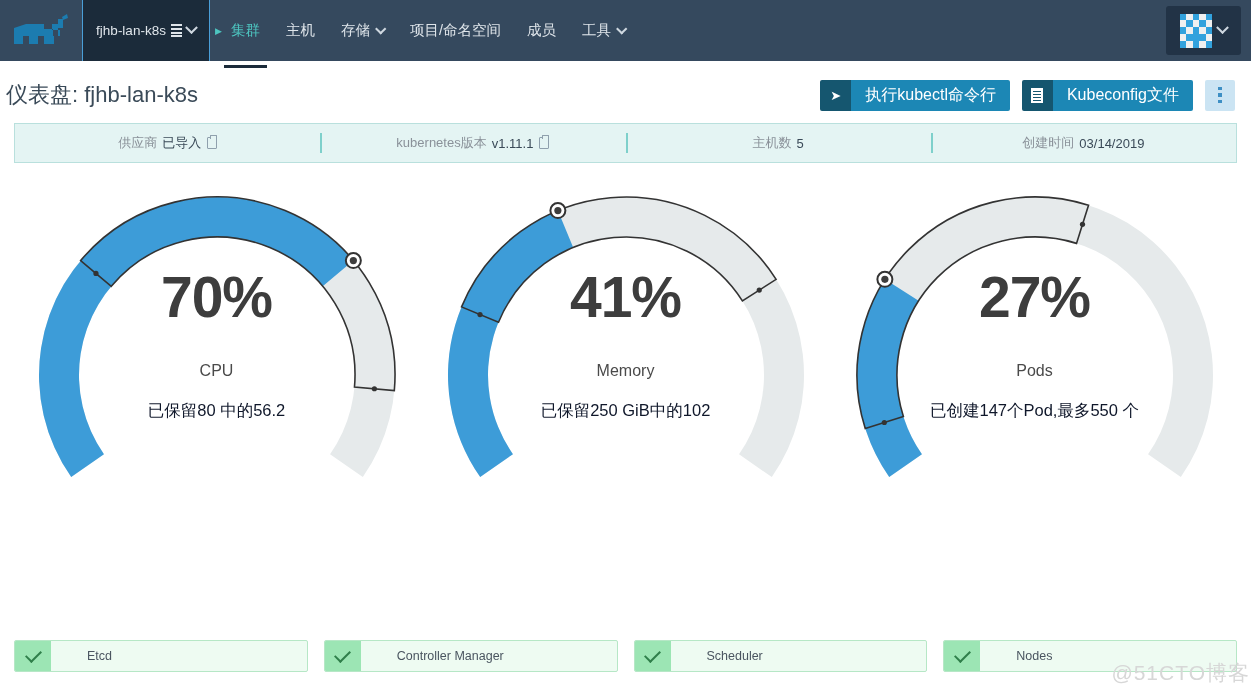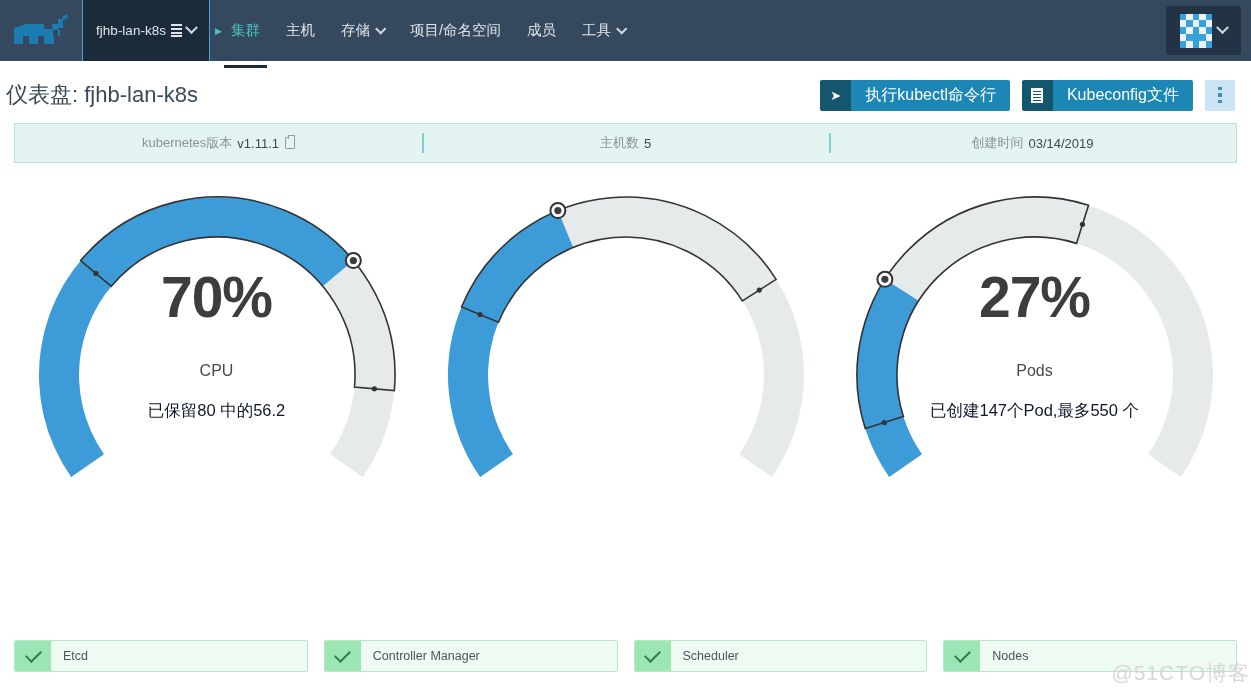--- a/index.html
+++ b/index.html
@@ -329,20 +329,21 @@
     border-bottom: 2.8px solid #2f7f4a;
     transform: rotate(-45deg);
     margin-top: -3px;
   }
   .status-label {
     display: flex;
     align-items: center;
     padding-left: 12px;
     font-size: 12.5px;
     color: #4a5560;
+    margin-left: 24px;
   }
 
   .watermark {
     position: absolute;
     right: 1px;
     bottom: 2px;
     font-size: 21px;
     color: #d7d7d7;
     letter-spacing: 1px;
     pointer-events: none;
@@ -453,20 +454,25 @@
       </div>
       <div class="btn-kebab">
           <i></i>
           <i></i>
           <i></i>
         </div>
     </div>
   </div>
 
   <div class="info-bar">
+    <div class="info-cell">
+      <span class="info-key">供应商</span>
+      <span class="info-val">已导入</span>
+      <span class="copy-icon"></span>
+    </div>
     <div class="info-cell">
       <span class="info-key">kubernetes版本</span>
       <span class="info-val">v1.11.1</span>
       <span class="copy-icon"></span>
     </div>
     <div class="info-cell">
       <span class="info-key">主机数</span>
       <span class="info-val">5</span>
     </div>
     <div class="info-cell">
@@ -497,20 +503,25 @@
     <div class="gauge">
       <svg id="svg-g1" width="378" height="330" viewBox="0 0 378 330">
           <path d="M 43.1909361165595 287.09660567048627 A 178 178 0 1 1 334.80906388344056 287.0966056704862 L 302.04298211188086 264.15354821644434 A 138 138 0 1 0 75.95701788811917 264.1535482164444 Z" fill="#e6eaeb"></path>
           <path d="M 43.1909361165595 287.09660567048627 A 178 178 0 0 1 120.88234903901407 20.54944321299095 L 136.18968633361766 57.50462451344241 A 138 138 0 0 0 75.95701788811917 264.1535482164444 Z" fill="#3d9cd8"></path>
           <path d="M 24.549443212990923 116.88234903901412 A 178 178 0 0 1 339.12367735469365 89.36066971426528 L 305.3880195221782 110.85265404813826 A 138 138 0 0 0 61.504624513442394 132.1896863336177 Z" fill="none" stroke="#333333" stroke-width="1.6"></path>
           <circle cx="43.02703386321667" cy="124.5360176863159" r="2.6" fill="#333333"></circle>
           <circle cx="322.2558484384359" cy="100.10666188120177" r="2.6" fill="#333333"></circle>
           <circle cx="120.88234903901407" cy="20.54944321299095" r="7.5" fill="#ffffff" stroke="#333333" stroke-width="2"></circle>
           <circle cx="120.88234903901407" cy="20.54944321299095" r="3.6" fill="#3d3d3d"></circle>
         </svg>
+      <div class="gauge-text">
+        <div class="gauge-pct">41%</div>
+        <div class="gauge-name">Memory</div>
+        <div class="gauge-sub">已保留250 GiB中的102</div>
+      </div>
     </div>
 
     <div class="gauge">
       <svg id="svg-g2" width="378" height="330" viewBox="0 0 378 330">
           <path d="M 43.1909361165595 287.09660567048627 A 178 178 0 1 1 334.80906388344056 287.0966056704862 L 302.04298211188086 264.15354821644434 A 138 138 0 1 0 75.95701788811917 264.1535482164444 Z" fill="#e6eaeb"></path>
           <path d="M 43.1909361165595 287.09660567048627 A 178 178 0 0 1 38.87632264530632 89.36066971426541 L 72.61198047782176 110.85265404813835 A 138 138 0 0 0 75.95701788811917 264.1535482164444 Z" fill="#3d9cd8"></path>
           <path d="M 19.23838276681562 238.52563231176066 A 178 178 0 0 1 242.52563231176052 15.23838276681559 L 230.49740033158963 53.38706079674466 A 138 138 0 0 0 57.38706079674469 226.49740033158972 Z" fill="none" stroke="#333333" stroke-width="1.6"></path>
           <circle cx="38.31272178178017" cy="232.51151632167517" r="2.6" fill="#333333"></circle>
           <circle cx="236.51151632167506" cy="34.31272178178014" r="2.6" fill="#333333"></circle>
           <circle cx="38.87632264530632" cy="89.36066971426541" r="7.5" fill="#ffffff" stroke="#333333" stroke-width="2"></circle>

